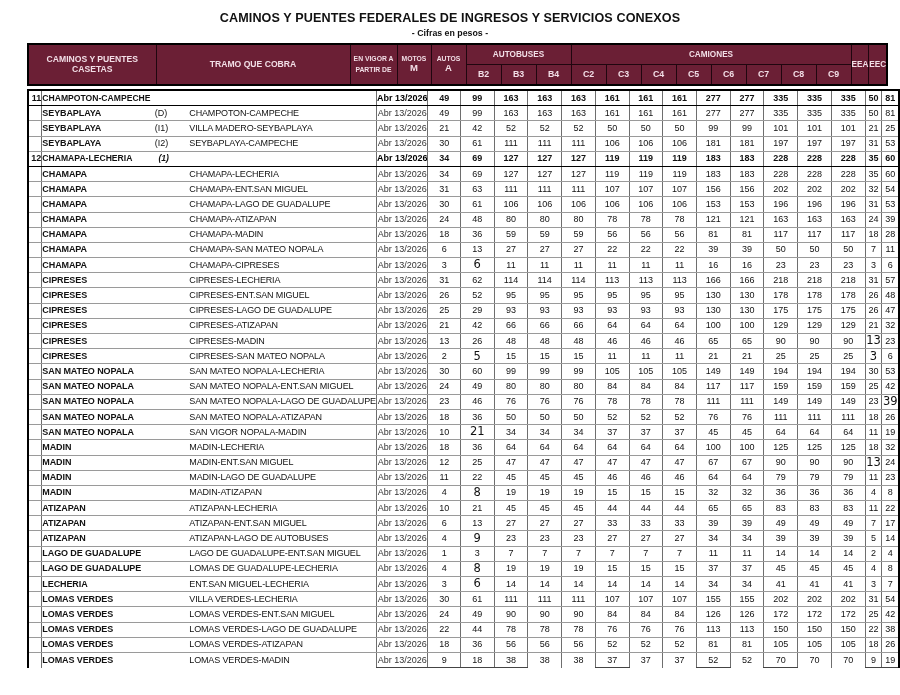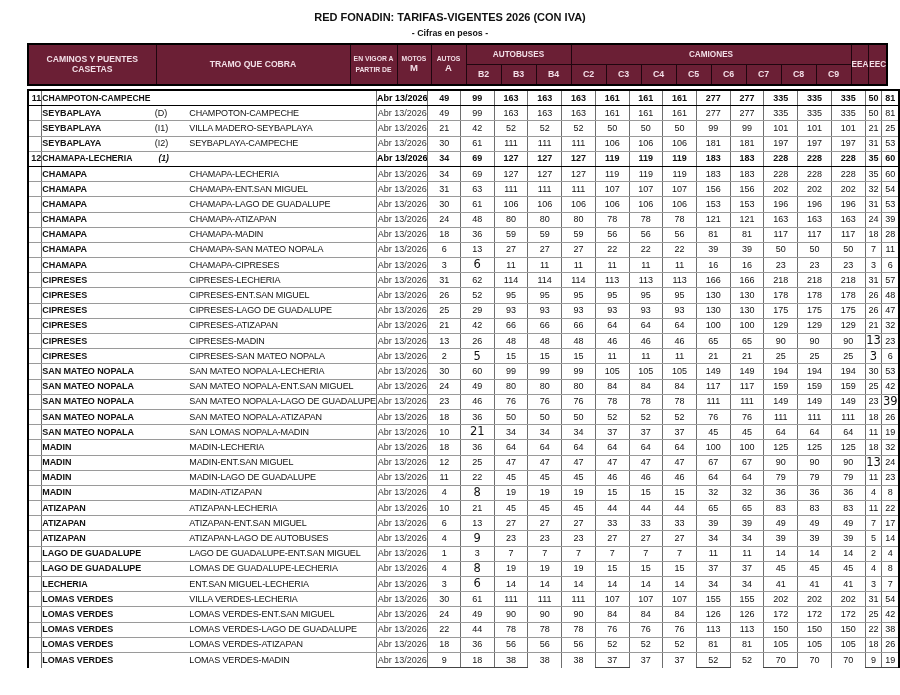--- a/index.html
+++ b/index.html
@@ -47,21 +47,21 @@
   
   tr.last td{border-bottom:none;}
   tr.last .cell-date,tr.last .col0,tr.last .col1,tr.last .col2,tr.last .col5,
   tr.last .col8,tr.last .col10,tr.last .col13,tr.last .col14{border-bottom:1px solid #444;}
 </style>
 </head>
 <body>
 
 <div class="page">
   <div class="titles">
-    <div class="subtitle">RED FONADIN: TARIFAS-VIGENTES  2026 (CON IVA)</div>
+    <div class="title">CAMINOS Y PUENTES FEDERALES DE INGRESOS Y SERVICIOS CONEXOS</div>
     <div class="units">- Cifras en pesos -</div>
   </div>
 
   <table class="band">
     <colgroup>
       <col style="width:14px">
         <col style="width:114px">
         <col style="width:36px">
         <col style="width:158px">
       <col style="width:47px">
@@ -624,21 +624,21 @@
           <td class="cell-val col10">111</td>
           <td class="cell-val col11">111</td>
           <td class="cell-val col12">111</td>
           <td class="cell-val col13">18</td>
           <td class="cell-val col14">26</td>
         </tr>
         <tr class="">
           <td class="cell-num"></td>
           <td class="cell-caseta">SAN MATEO NOPALA</td>
           <td class="cell-prefix"></td>
-          <td class="cell-tramo">SAN LOMAS NOPALA-MADIN</td>
+          <td class="cell-tramo">SAN VIGOR NOPALA-MADIN</td>
           <td class="cell-date">Abr 13/2026</td>
           <td class="cell-val col0">10</td>
           <td class="cell-val col1 alt">21</td>
           <td class="cell-val col2">34</td>
           <td class="cell-val col3">34</td>
           <td class="cell-val col4">34</td>
           <td class="cell-val col5">37</td>
           <td class="cell-val col6">37</td>
           <td class="cell-val col7">37</td>
           <td class="cell-val col8">45</td>

